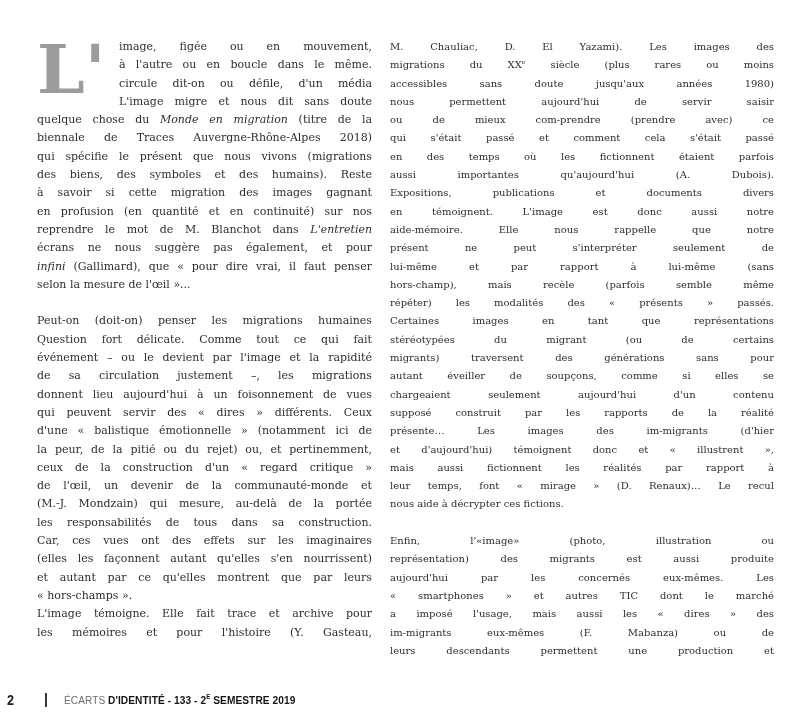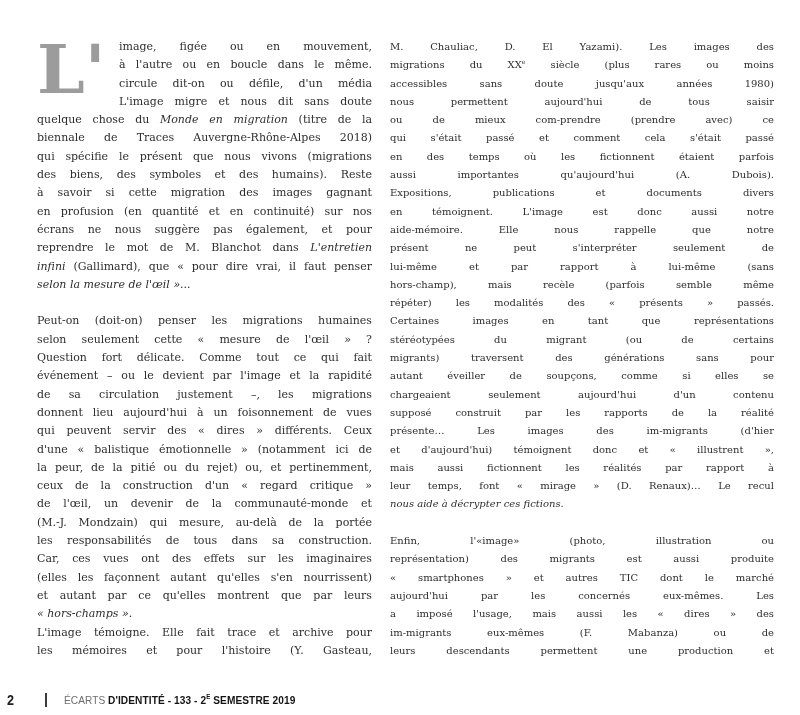--- a/index.html
+++ b/index.html
@@ -10,21 +10,21 @@
   .col { position:absolute; top:38px; }
   .col-left  { left:37px;  width:335px; }
   .col-right { left:390px; width:384px; }
   .line {
     text-align:justify; text-align-last:justify;
     line-height:18.3px; max-height:18.5px; overflow:hidden;
     color:#2e2e2e;
   }
   .col-left  .line { font-size:11px; }
   .col-right .line { font-size:10px; }
-  .line.last { text-align-last:left;font-style:italic; }
+  .line.last { text-align-last:left; }
   .para.gap { margin-top:18.3px; }
   .para { overflow:visible; }
   .dropcap {
     float:left; width:82px; height:70px;
     font-weight:bold; font-size:68px; line-height:62px;
     color:#9c9c9c; font-family:"DejaVu Serif", serif;
   }
   sup { font-size:0.62em; line-height:0; }
   .footer {
     position:absolute; left:0; top:691px; width:800px; height:24px;
@@ -58,28 +58,27 @@
           <div class="line">image, figée ou en mouvement,</div>
           <div class="line">à l'autre ou en boucle dans le même.</div>
           <div class="line">circule dit-on ou défile, d'un média</div>
           <div class="line">L'image migre et nous dit sans doute</div>
           <div class="line">quelque chose du <i>Monde en migration</i> (titre de la</div>
           <div class="line">biennale de Traces Auvergne-Rhône-Alpes 2018)</div>
           <div class="line">qui spécifie le présent que nous vivons (migrations</div>
           <div class="line">des biens, des symboles et des humains). Reste</div>
           <div class="line">à savoir si cette migration des images gagnant</div>
           <div class="line">en profusion (en quantité et en continuité) sur nos</div>
+          <div class="line">reprendre le mot de M. Blanchot dans <i>L'entretien</i></div>
           <div class="line">écrans ne nous suggère pas également, et pour</div>
-          <div class="line">reprendre le mot de M. Blanchot dans <i>L'entretien</i></div>
           <div class="line"><i>infini</i> (Gallimard), que « pour dire vrai, il faut penser</div>
           <div class="line last">selon la mesure de l'œil »...</div>
         </div>
         <div class="para gap">
           <div class="line">Peut-on (doit-on) penser les migrations humaines</div>
-          <div class="line">selon seulement cette « mesure de l'œil » ?</div>
           <div class="line">Question fort délicate. Comme tout ce qui fait</div>
           <div class="line">événement – ou le devient par l'image et la rapidité</div>
           <div class="line">de sa circulation justement –, les migrations</div>
           <div class="line">donnent lieu aujourd'hui à un foisonnement de vues</div>
           <div class="line">qui peuvent servir des « dires » différents. Ceux</div>
           <div class="line">d'une « balistique émotionnelle » (notamment ici de</div>
           <div class="line">la peur, de la pitié ou du rejet) ou, et pertinemment,</div>
           <div class="line">ceux de la construction d'un « regard critique »</div>
           <div class="line">de l'œil, un devenir de la communauté-monde et</div>
           <div class="line">(M.-J. Mondzain) qui mesure, au-delà de la portée</div>
@@ -92,21 +91,21 @@
         <div class="para">
           <div class="line">L'image témoigne. Elle fait trace et archive pour</div>
           <div class="line">les mémoires et pour l'histoire (Y. Gasteau,</div>
         </div>
       </div>
     <div class="col col-right">
         <div class="para">
           <div class="line">M. Chauliac, D. El Yazami). Les images des</div>
           <div class="line">migrations du XX<sup>e</sup> siècle (plus rares ou moins</div>
           <div class="line">accessibles sans doute jusqu'aux années 1980)</div>
-          <div class="line">nous permettent aujourd'hui de tous saisir</div>
+          <div class="line">nous permettent aujourd'hui de servir saisir</div>
           <div class="line">ou de mieux com-prendre (prendre avec) ce</div>
           <div class="line">qui s'était passé et comment cela s'était passé</div>
           <div class="line">en des temps où les fictionnent étaient parfois</div>
           <div class="line">aussi importantes qu'aujourd'hui (A. Dubois).</div>
           <div class="line">Expositions, publications et documents divers</div>
           <div class="line">en témoignent. L'image est donc aussi notre</div>
           <div class="line">aide-mémoire. Elle nous rappelle que notre</div>
           <div class="line">présent ne peut s'interpréter seulement de</div>
           <div class="line">lui-même et par rapport à lui-même (sans</div>
           <div class="line">hors-champ), mais recèle (parfois semble même</div>
@@ -119,22 +118,22 @@
           <div class="line">supposé construit par les rapports de la réalité</div>
           <div class="line">présente… Les images des im-migrants (d'hier</div>
           <div class="line">et d'aujourd'hui) témoignent donc et « illustrent »,</div>
           <div class="line">mais aussi fictionnent les réalités par rapport à</div>
           <div class="line">leur temps, font « mirage » (D. Renaux)… Le recul</div>
           <div class="line last">nous aide à décrypter ces fictions.</div>
         </div>
         <div class="para gap">
           <div class="line">Enfin, l'«image» (photo, illustration ou</div>
           <div class="line">représentation) des migrants est aussi produite</div>
+          <div class="line">aujourd'hui par les concernés eux-mêmes. Les</div>
           <div class="line">« smartphones » et autres TIC dont le marché</div>
-          <div class="line">aujourd'hui par les concernés eux-mêmes. Les</div>
           <div class="line">a imposé l'usage, mais aussi les « dires » des</div>
           <div class="line">im-migrants eux-mêmes (F. Mabanza) ou de</div>
           <div class="line">leurs descendants permettent une production et</div>
         </div>
       </div>
   </div>
   <div class="footer">
     <span class="page-num">2</span>
     <span class="footer-bar"></span>
     <span class="journal"><span class="j-light">ÉCARTS</span><span class="j-bold">D'IDENTITÉ</span><span class="j-bold"> - 133 - 2</span><sup>E</sup><span class="j-bold"> SEMESTRE 2019</span></span>

